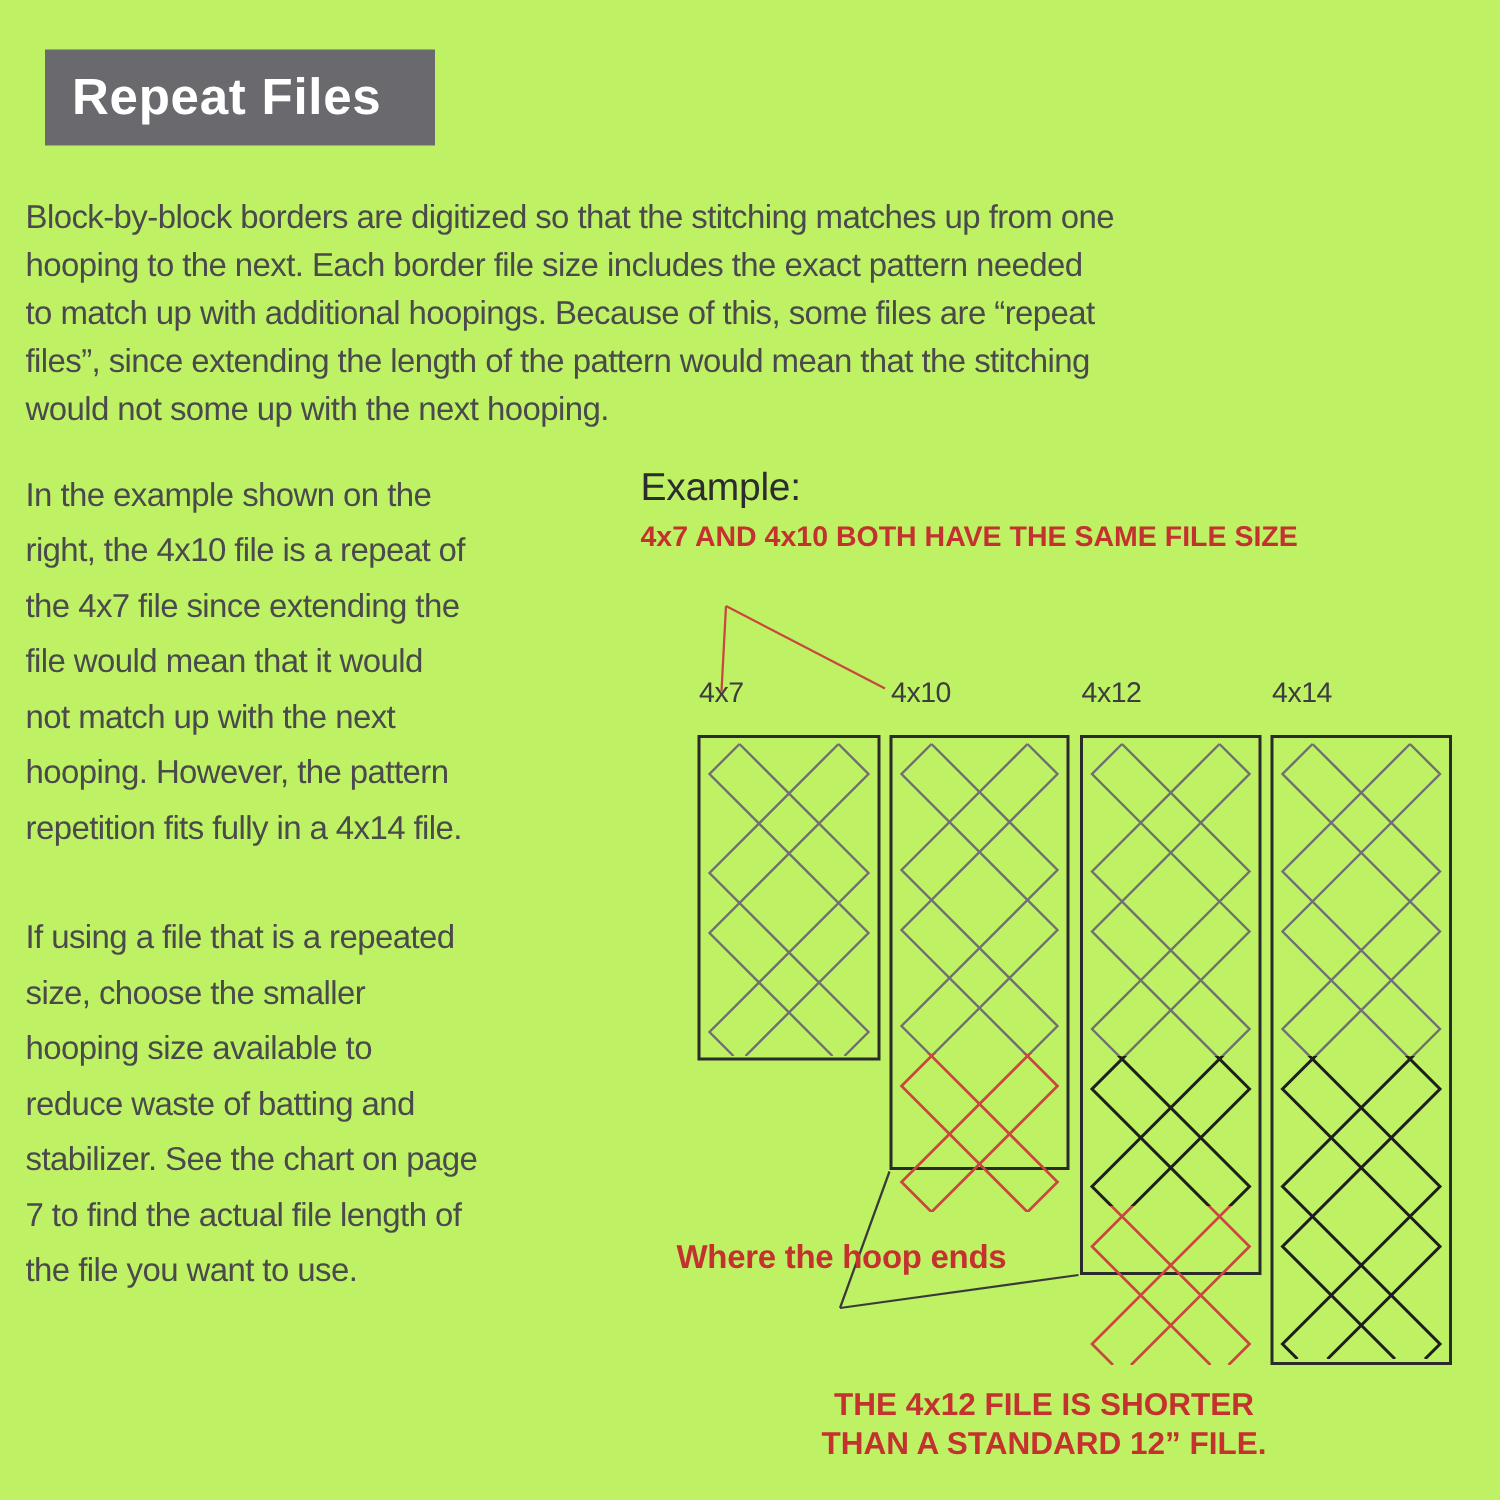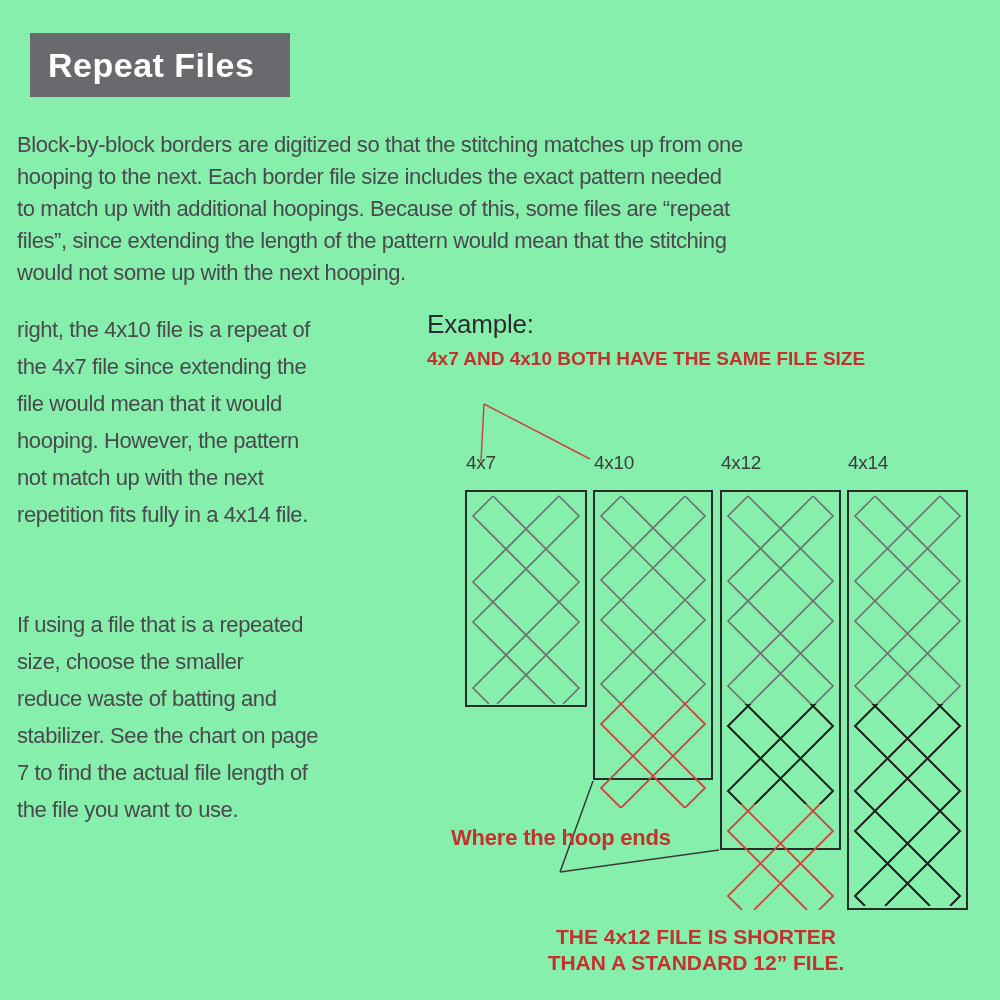--- a/index.html
+++ b/index.html
@@ -1,16 +1,16 @@
 <!DOCTYPE html>
 <html><head>
 <meta charset="utf-8">
 <style>
   html,body{margin:0;padding:0;background:#fff;}
-  .page{position:relative;width:1000px;height:1000px;background:#86efac;overflow:hidden;
+  .page{position:relative;width:1000px;height:1000px;background:#bef264;overflow:hidden;
         font-family:"Liberation Sans",sans-serif;}
   .titlebar{position:absolute;left:30px;top:33px;width:260px;height:64px;
             background:var(--bar-bg);display:flex;align-items:center;padding-left:18px;
             box-sizing:border-box;}
   .titlebar span{color:var(--title-fg);font-size:34px;font-weight:bold;letter-spacing:.5px;}
   .bodytext{color:var(--body-text);font-size:22px;letter-spacing:-0.4px;}
   .intro{position:absolute;left:17px;top:129px;width:960px;line-height:32px;}
   .leftcol{position:absolute;left:17px;width:430px;line-height:37px;}
   .p1{top:311px;}
   .p2{top:606px;}
@@ -36,31 +36,33 @@
 
   <div class="intro bodytext">
       <div>Block-by-block borders are digitized so that the stitching matches up from one</div>
       <div>hooping to the next. Each border file size includes the exact pattern needed</div>
       <div>to match up with additional hoopings. Because of this, some files are “repeat</div>
       <div>files”, since extending the length of the pattern would mean that the stitching</div>
       <div>would not some up with the next hooping.</div>
     </div>
 
   <div class="leftcol p1 bodytext">
+      <div>In the example shown on the</div>
       <div>right, the 4x10 file is a repeat of</div>
       <div>the 4x7 file since extending the</div>
       <div>file would mean that it would</div>
+      <div>not match up with the next</div>
       <div>hooping. However, the pattern</div>
-      <div>not match up with the next</div>
       <div>repetition fits fully in a 4x14 file.</div>
     </div>
 
   <div class="leftcol p2 bodytext">
       <div>If using a file that is a repeated</div>
       <div>size, choose the smaller</div>
+      <div>hooping size available to</div>
       <div>reduce waste of batting and</div>
       <div>stabilizer. See the chart on page</div>
       <div>7 to find the actual file length of</div>
       <div>the file you want to use.</div>
     </div>
 
   <div class="example-heading">Example:</div>
 
   <div class="red-note">
       <div>4x7 AND 4x10 BOTH HAVE THE SAME FILE SIZE</div>

